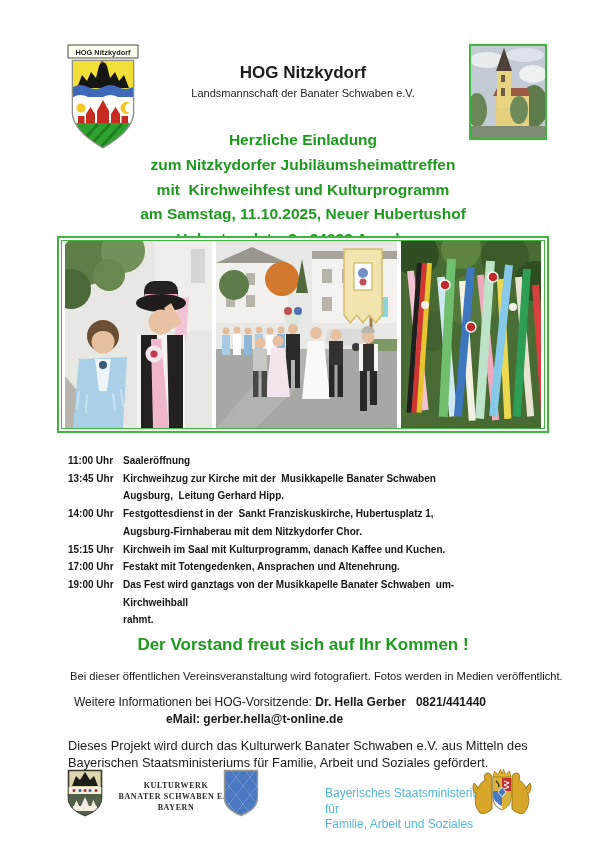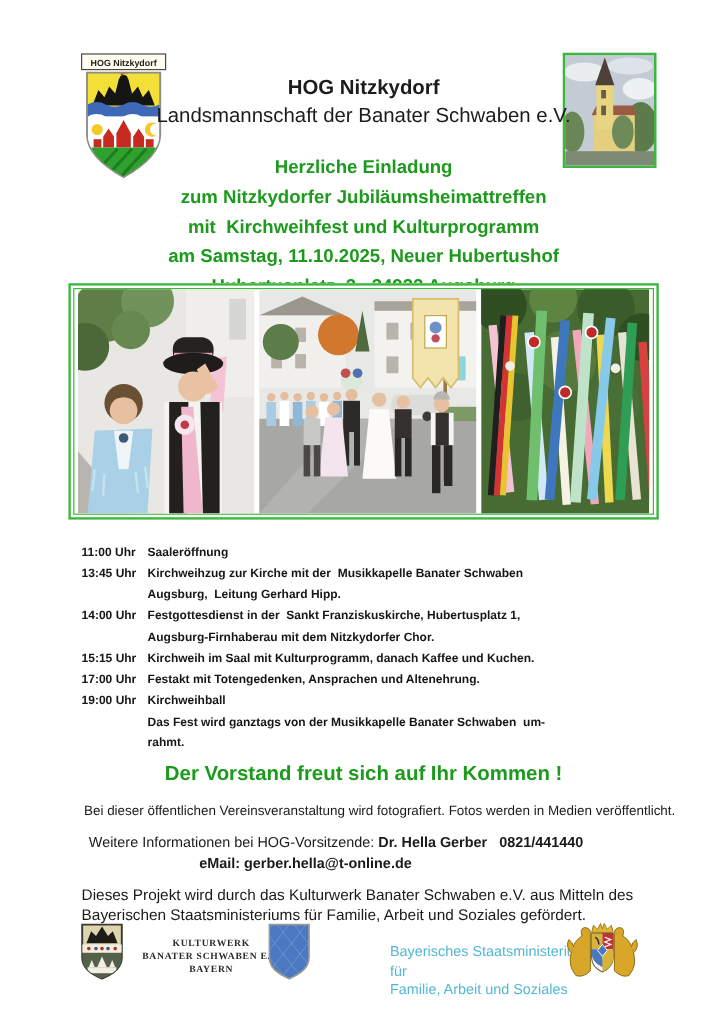--- a/index.html
+++ b/index.html
@@ -6,21 +6,21 @@
   .page{
     position:relative;width:606px;height:857px;background:#ffffff;overflow:hidden;
     font-family:"Liberation Sans",sans-serif;color:#1a1a1a;
   }
   .pre{white-space:pre-wrap;}
   
   .crest{position:absolute;left:64px;top:44px;width:78px;height:106px;}
   .church{position:absolute;left:469px;top:44px;width:78px;height:96px;border:2px solid #3db83d;background:#c3ccd4;box-sizing:border-box;}
   .church svg{display:block;width:100%;height:100%;}
   .org-title{position:absolute;left:0;top:63px;width:606px;text-align:center;font-size:17px;font-weight:bold;color:#1c1c1c;}
-  .org-subtitle{position:absolute;left:0;top:87px;width:606px;text-align:center;font-size:17px;color:#1c1c1c;}
+  .org-subtitle{position:absolute;left:0;top:87px;width:606px;text-align:center;font-size:11px;color:#1c1c1c;}
   .invitation{position:absolute;left:0;top:128px;width:606px;text-align:center;
     color:#1c9a1c;font-weight:bold;font-size:15.5px;line-height:24.8px;}
   
   .photo-strip{position:absolute;left:57px;top:236px;width:492px;height:197px;box-sizing:border-box;
     border:2px solid #3db83d;padding:2px;background:#ffffff;}
   .photo-strip-inner{width:100%;height:100%;box-sizing:border-box;border:1px solid #3db83d;
     display:flex;gap:4px;align-items:stretch;justify-content:center;background:#ffffff;}
   .photo{height:100%;}
   .photo svg{display:block;width:100%;height:100%;}
   .photo.p1{width:147px;}
@@ -311,22 +311,22 @@
     </div>
     <div class="sch-entry">
       <div class="sch-time pre">17:00 Uhr</div>
       <div class="sch-desc">
           <div class="pre">Festakt mit Totengedenken, Ansprachen und Altenehrung.</div>
         </div>
     </div>
     <div class="sch-entry">
       <div class="sch-time pre">19:00 Uhr</div>
       <div class="sch-desc">
+        <div class="pre">Das Fest wird ganztags von der Musikkapelle Banater Schwaben  um-</div>
         <div class="pre">Kirchweihball</div>
-        <div class="pre">Das Fest wird ganztags von der Musikkapelle Banater Schwaben  um-</div>
         <div class="pre">rahmt.</div>
       </div>
     </div>
   </div>
 
   <div class="closing">Der Vorstand freut sich auf Ihr Kommen !</div>
 
   <div class="notice">Bei dieser öffentlichen Vereinsveranstaltung wird fotografiert. Fotos werden in Medien veröffentlicht.</div>
 
   <div class="contact">

